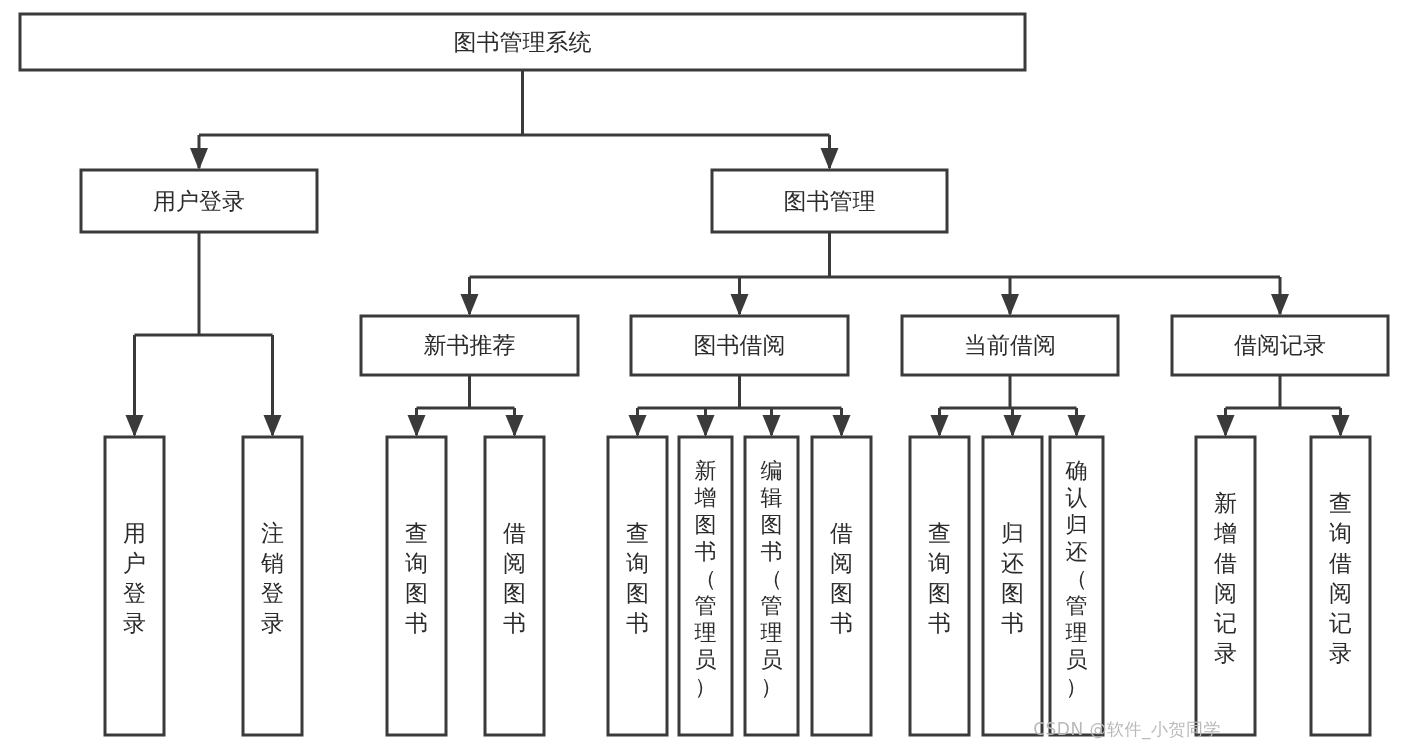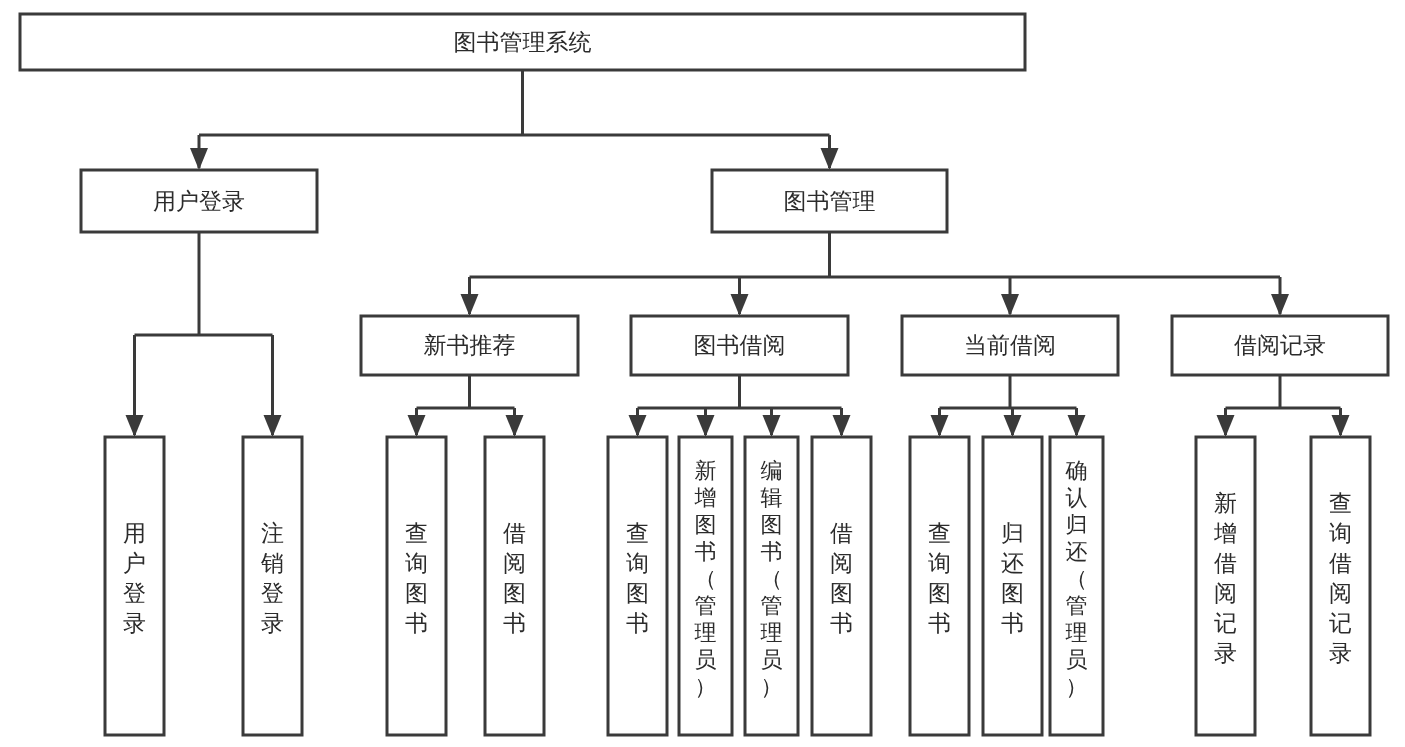--- a/index.html
+++ b/index.html
@@ -202,13 +202,14 @@
           <rect x="1196" y="437" width="59" height="298" class="node-rect"></rect>
           <text x="1225.5" y="0" text-anchor="middle" font-size="23" fill="#2b2b2b" font-family="&quot;DejaVu Sans&quot;,&quot;Liberation Sans&quot;,sans-serif"><tspan x="1225.5" y="511">新</tspan><tspan x="1225.5" y="541">增</tspan><tspan x="1225.5" y="571">借</tspan><tspan x="1225.5" y="601">阅</tspan><tspan x="1225.5" y="631">记</tspan><tspan x="1225.5" y="661">录</tspan></text>
         </g>
         <g>
           <rect x="1311" y="437" width="59" height="298" class="node-rect"></rect>
           <text x="1340.5" y="0" text-anchor="middle" font-size="23" fill="#2b2b2b" font-family="&quot;DejaVu Sans&quot;,&quot;Liberation Sans&quot;,sans-serif"><tspan x="1340.5" y="511">查</tspan><tspan x="1340.5" y="541">询</tspan><tspan x="1340.5" y="571">借</tspan><tspan x="1340.5" y="601">阅</tspan><tspan x="1340.5" y="631">记</tspan><tspan x="1340.5" y="661">录</tspan></text>
         </g>
       </g>
   </svg>
 
+  <div class="watermark">CSDN @软件_小贺同学</div>
 </div>
 
 </body></html>

